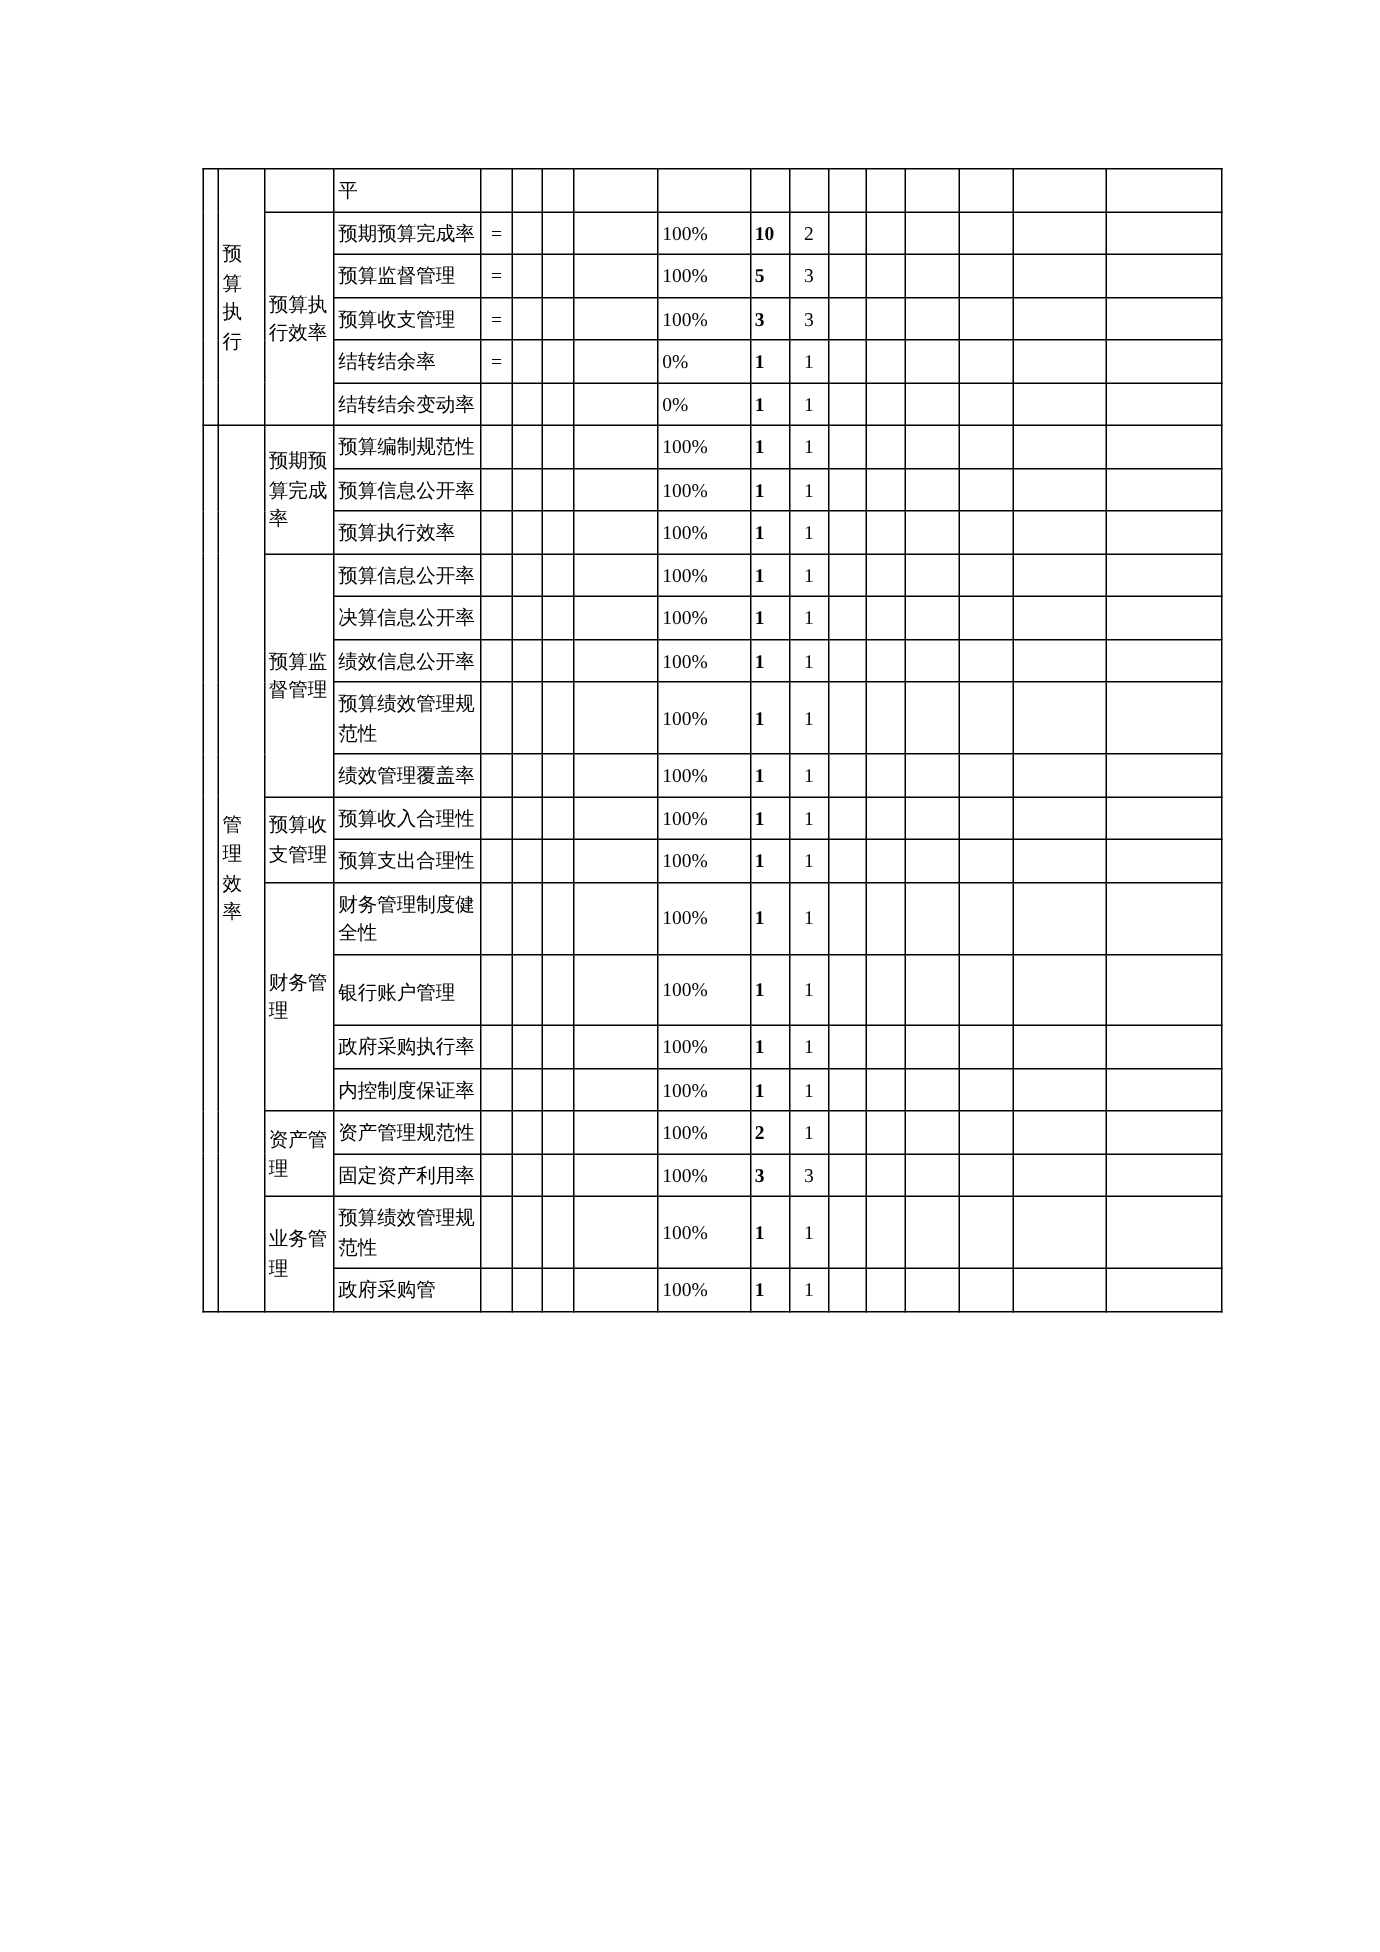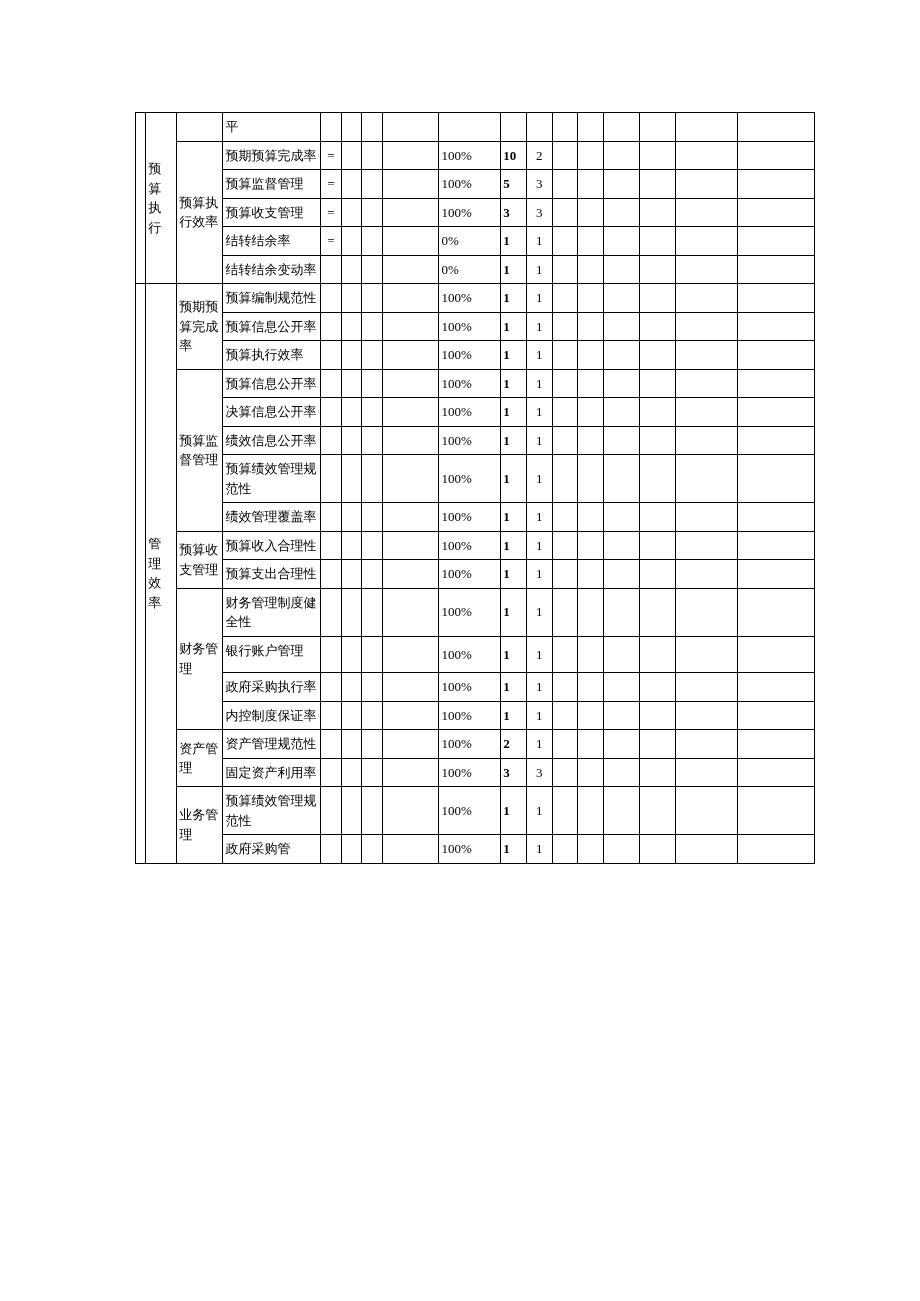--- a/index.html
+++ b/index.html
@@ -366,21 +366,21 @@
     <td class="c-k">1</td>
     <td></td>
         <td></td>
         <td></td>
         <td></td>
         <td></td>
         <td></td>
   </tr>
 
   <tr>
-    <td style="padding-top:4px;padding-bottom:12px;">银行账户管理</td>
+    <td style="padding-top:15px;padding-bottom:12px;">银行账户管理</td>
     <td class="c-e"></td>
         <td></td>
         <td></td>
         <td></td>
     <td class="c-i">100%</td>
     <td class="c-j">1</td>
     <td class="c-k">1</td>
     <td></td>
         <td></td>
         <td></td>

